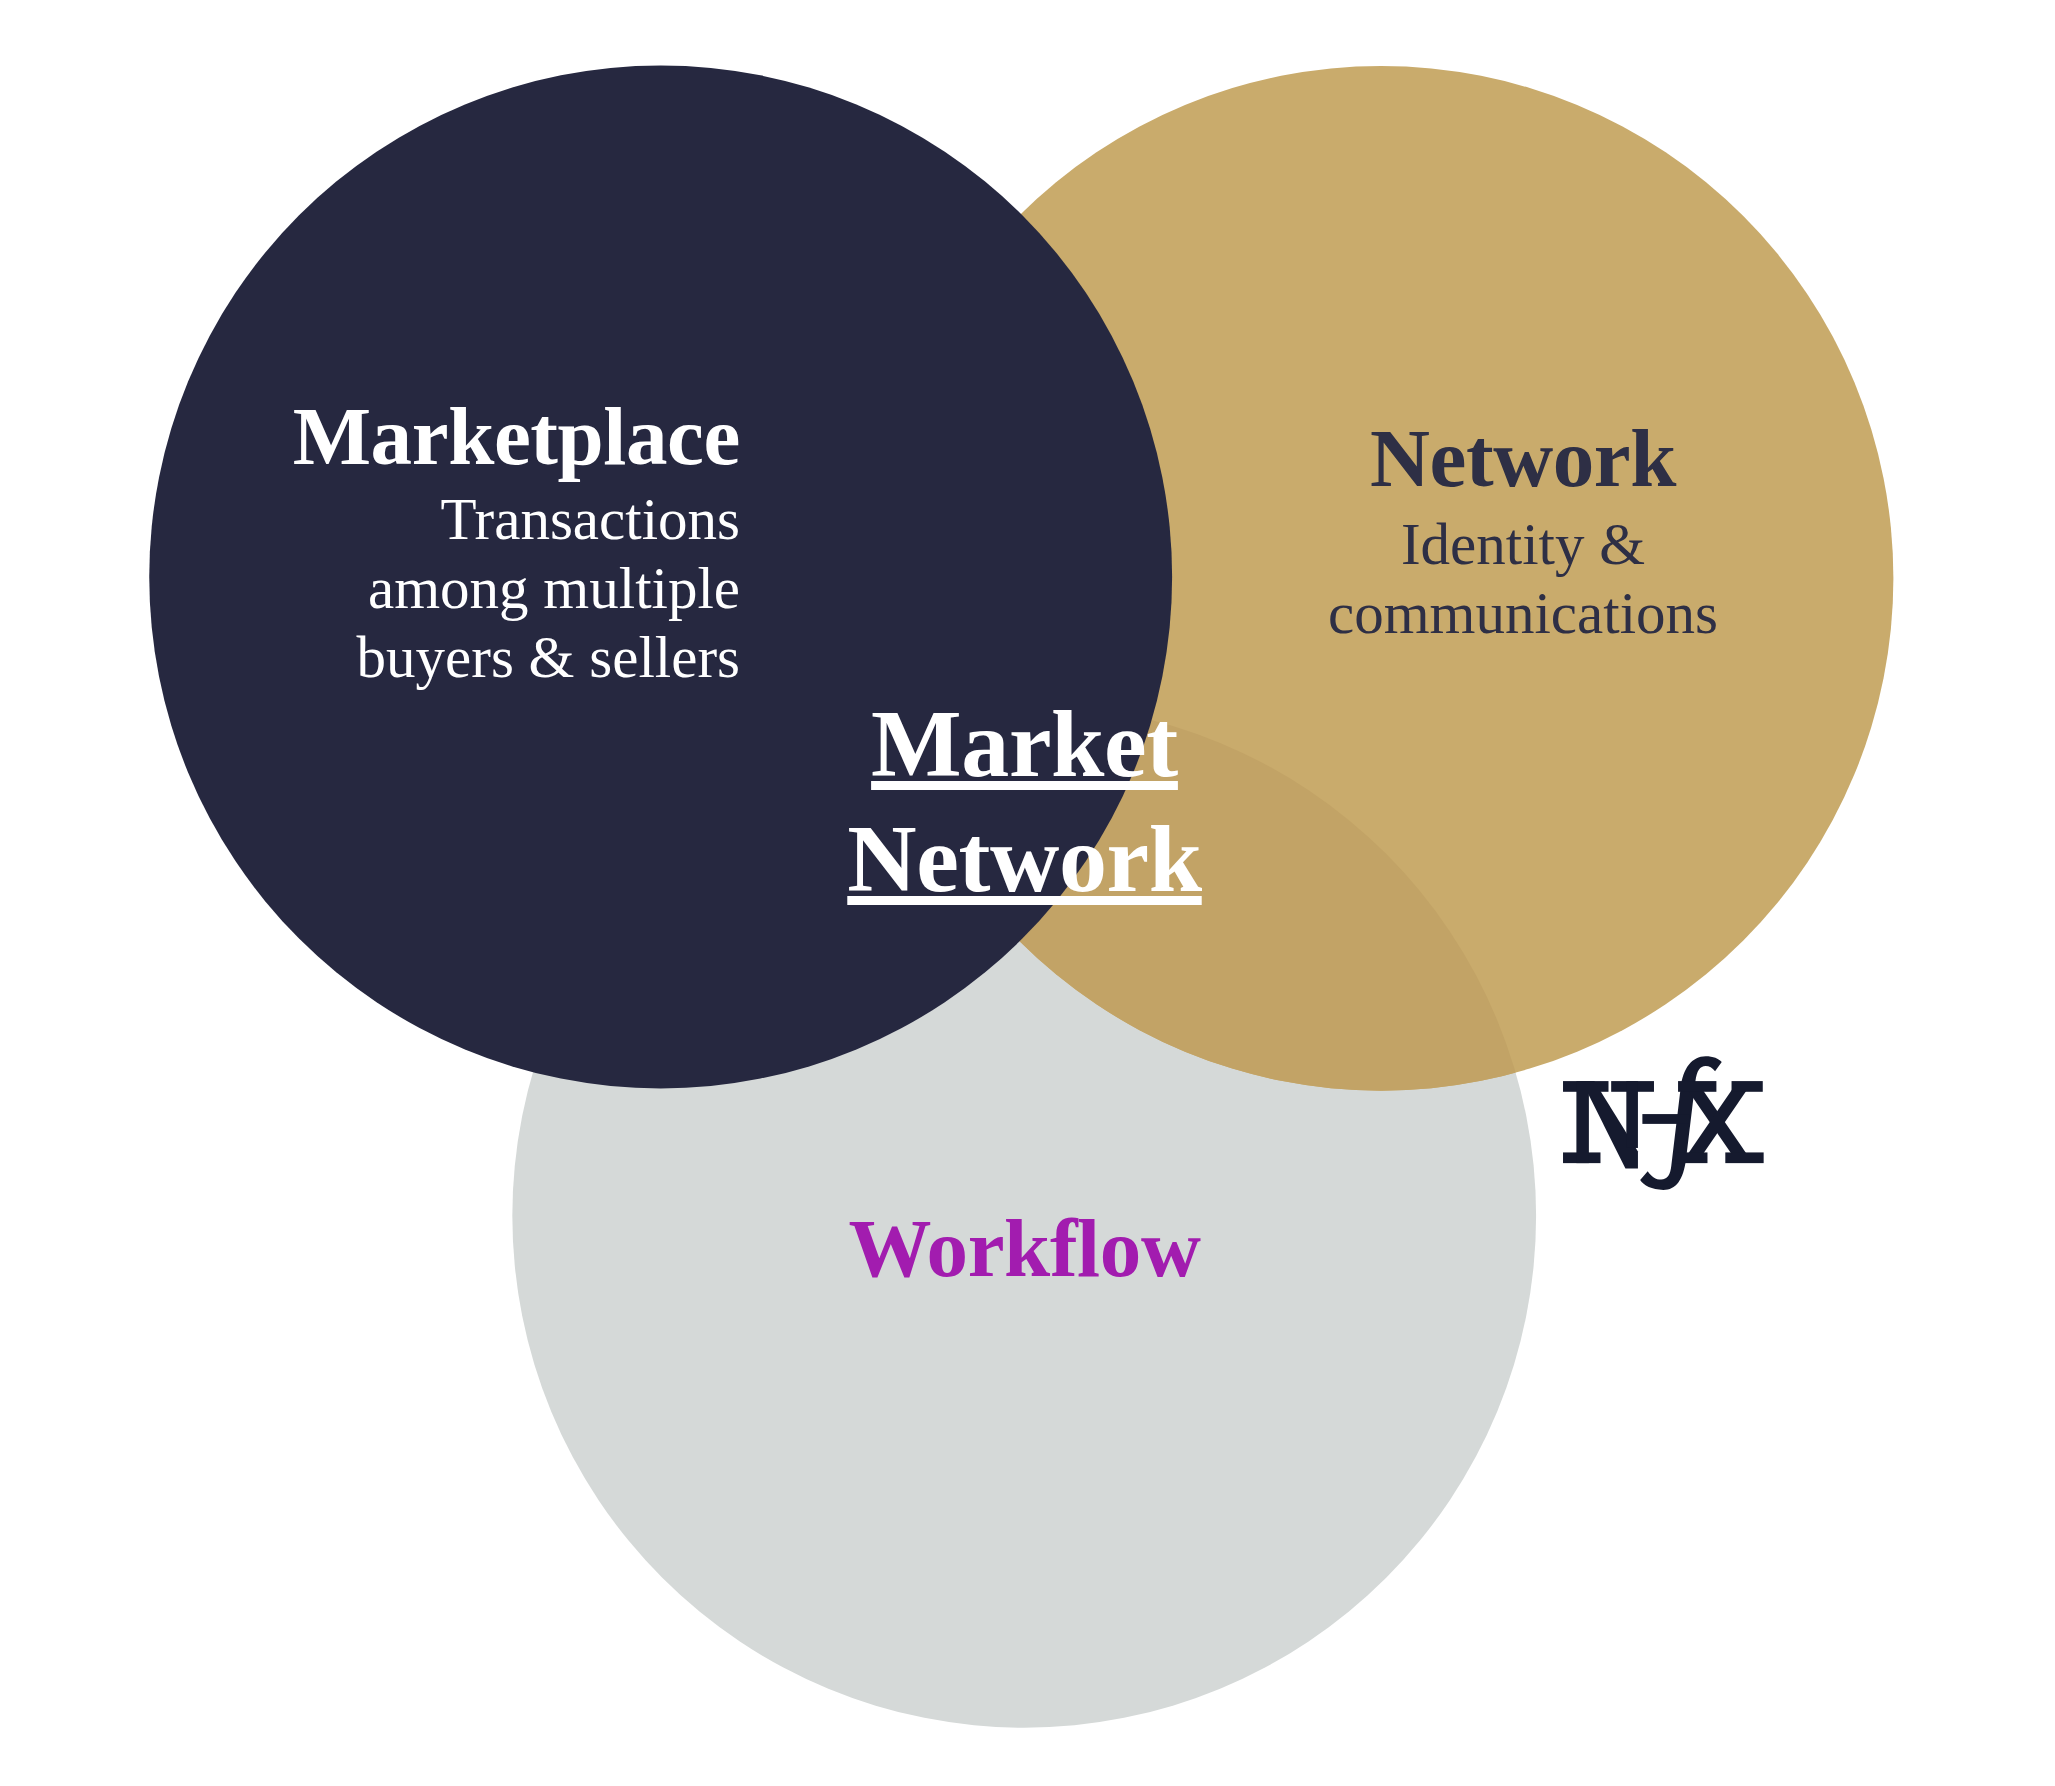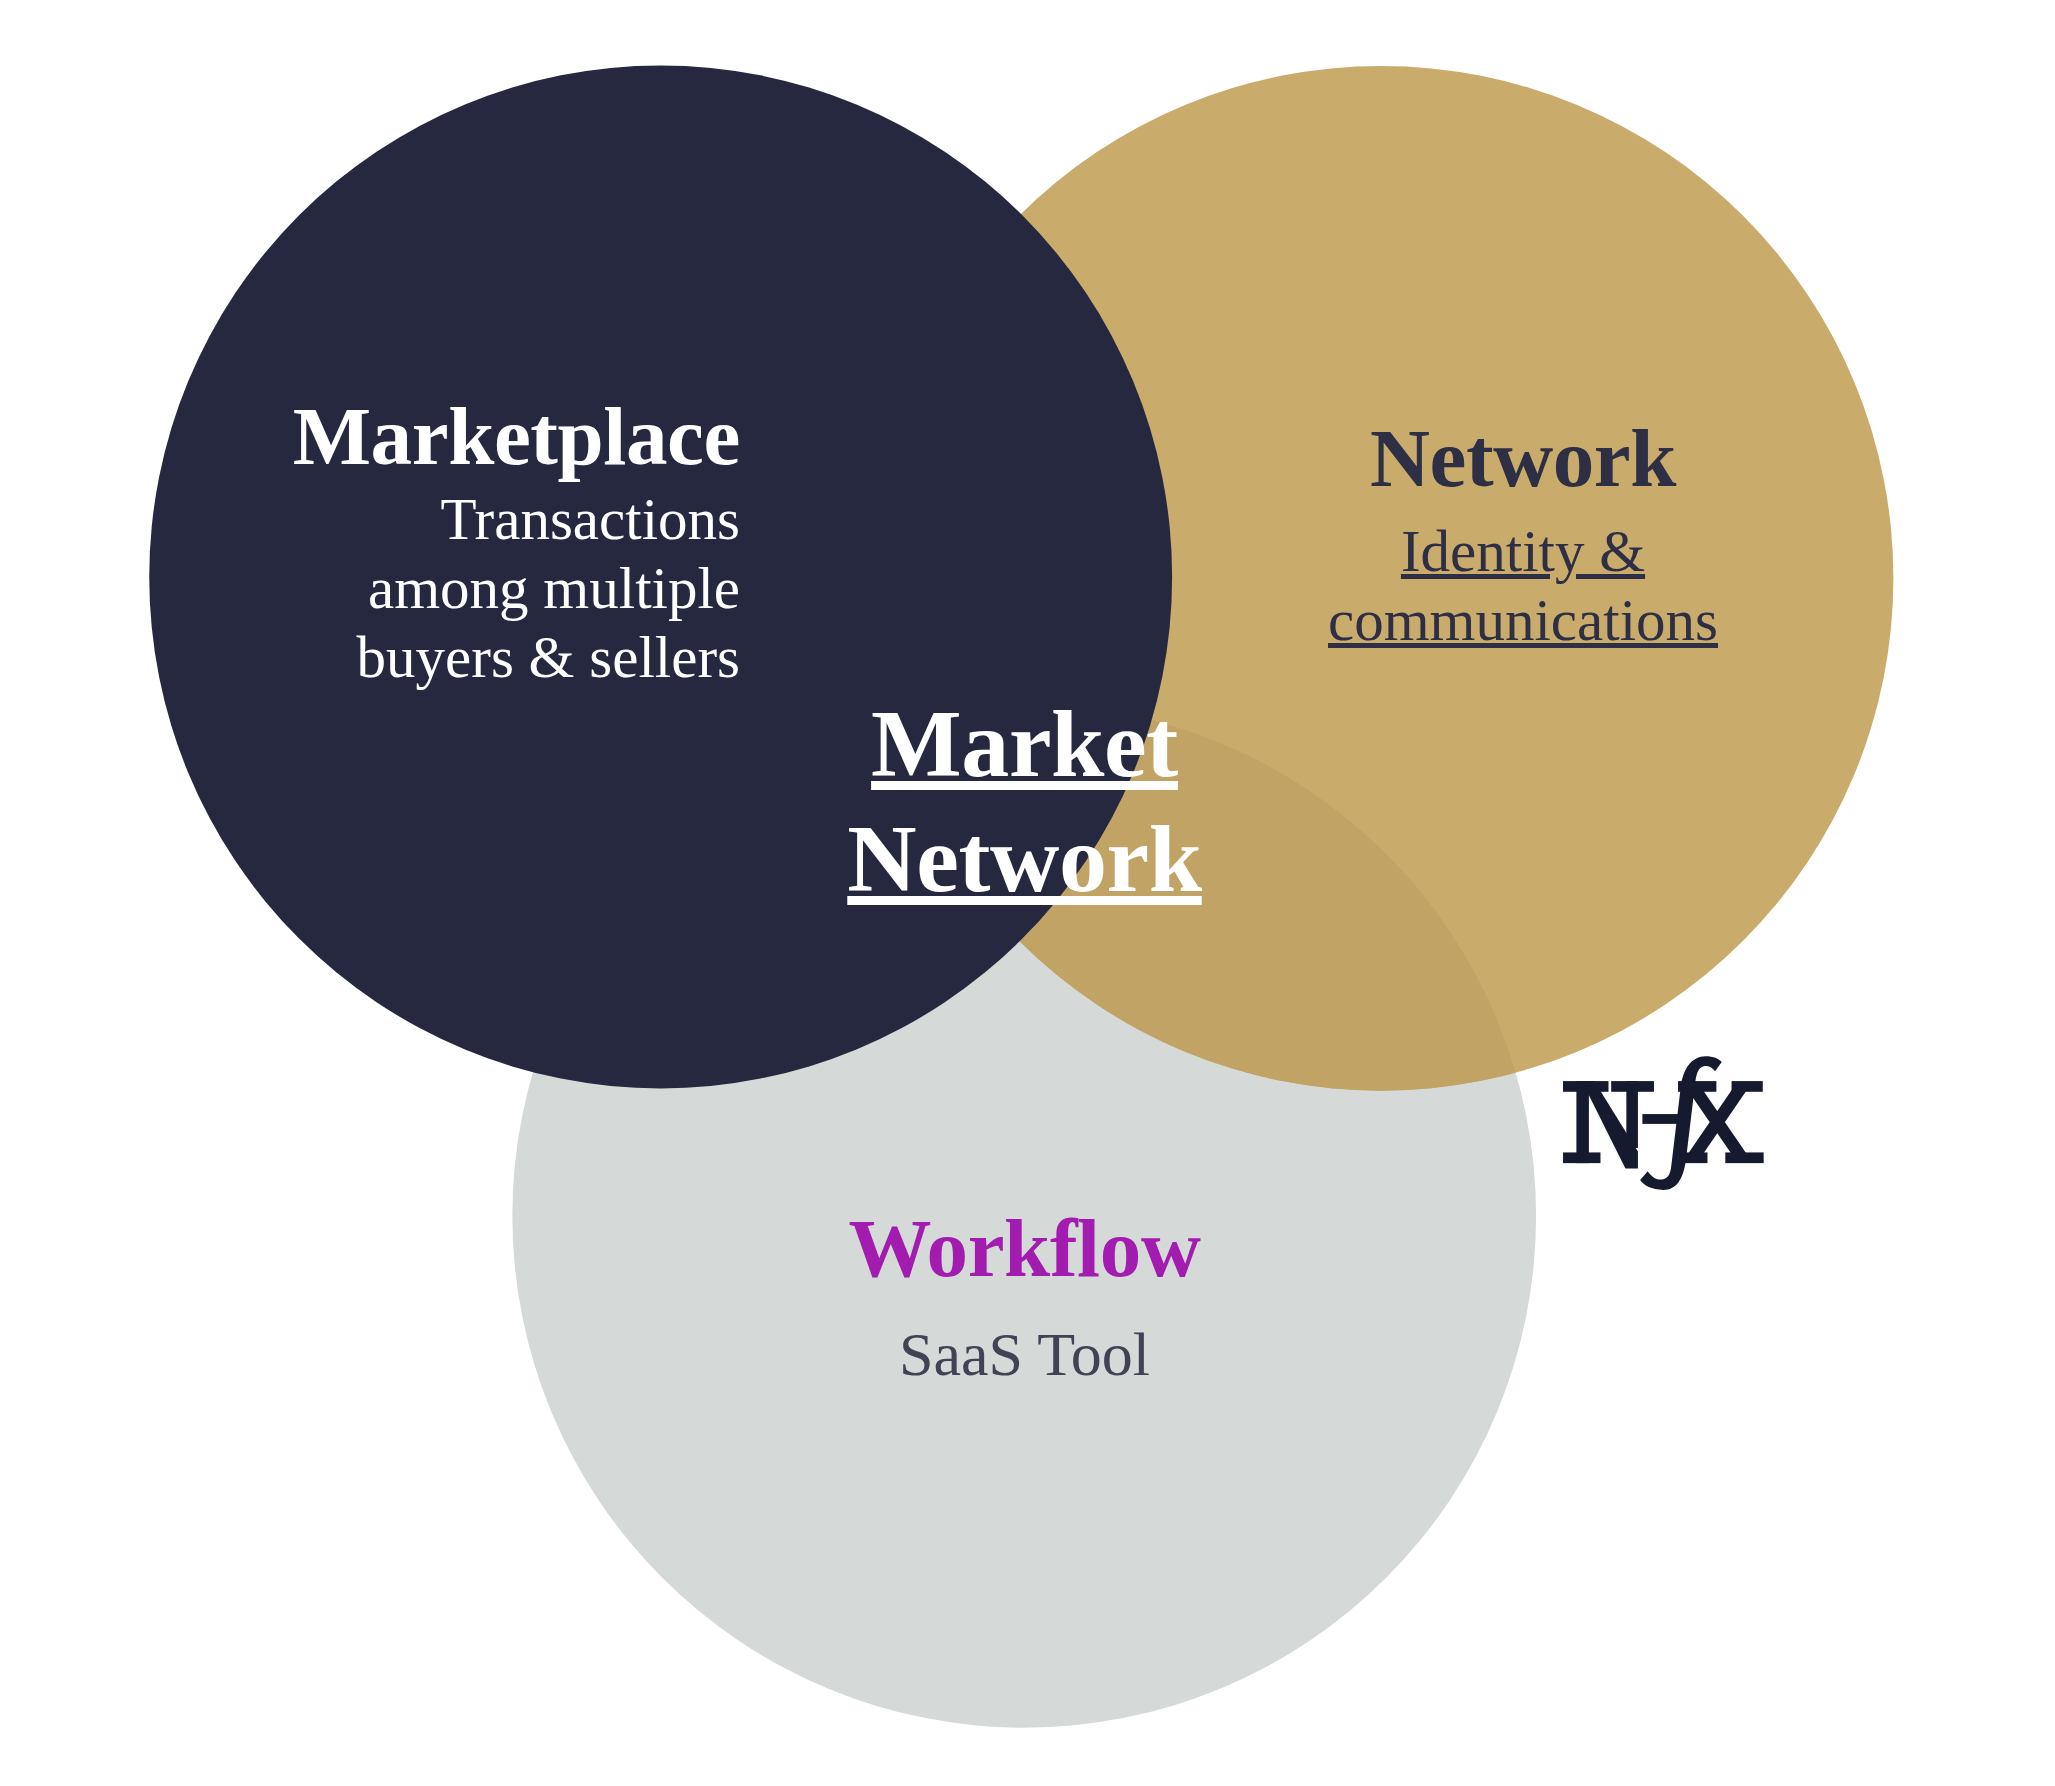--- a/index.html
+++ b/index.html
@@ -71,22 +71,21 @@
     color: #2e2f45;
     letter-spacing: -0.4px;
     line-height: 1.08;
     white-space: nowrap;
   }
   #label-network .sub {
     font-size: 59px;
     font-weight: 400;
     color: #2e2f45;
     line-height: 1.17;
-    margin-top: 13px;
-    text-decoration: underline;
+    margin-top: 6px;
   }
 
   
   #label-market-network {
     left: 686px;
     top: 686px;
     width: 677px;
     text-align: center;
   }
   #label-market-network .line {
@@ -179,21 +178,20 @@
     </div>
   </div>
 
   <div class="label-block" id="label-market-network">
     <div class="line">Market</div>
     <div class="line">Network</div>
   </div>
 
   <div class="label-block" id="label-workflow">
     <div class="title">Workflow</div>
-    <div class="sub">SaaS Tool</div>
   </div>
 
   <div id="brand-logo">
     <svg viewBox="0 0 480 300" xmlns="http://www.w3.org/2000/svg">
       <g fill="#151a2e">
 
         <rect x="18" y="56" width="102" height="24"></rect>
         <rect x="18" y="216" width="84" height="24"></rect>
         <rect x="48" y="56" width="28" height="184"></rect>
         <polygon points="60,56 88,56 186,214 186,252 158,252"></polygon>

